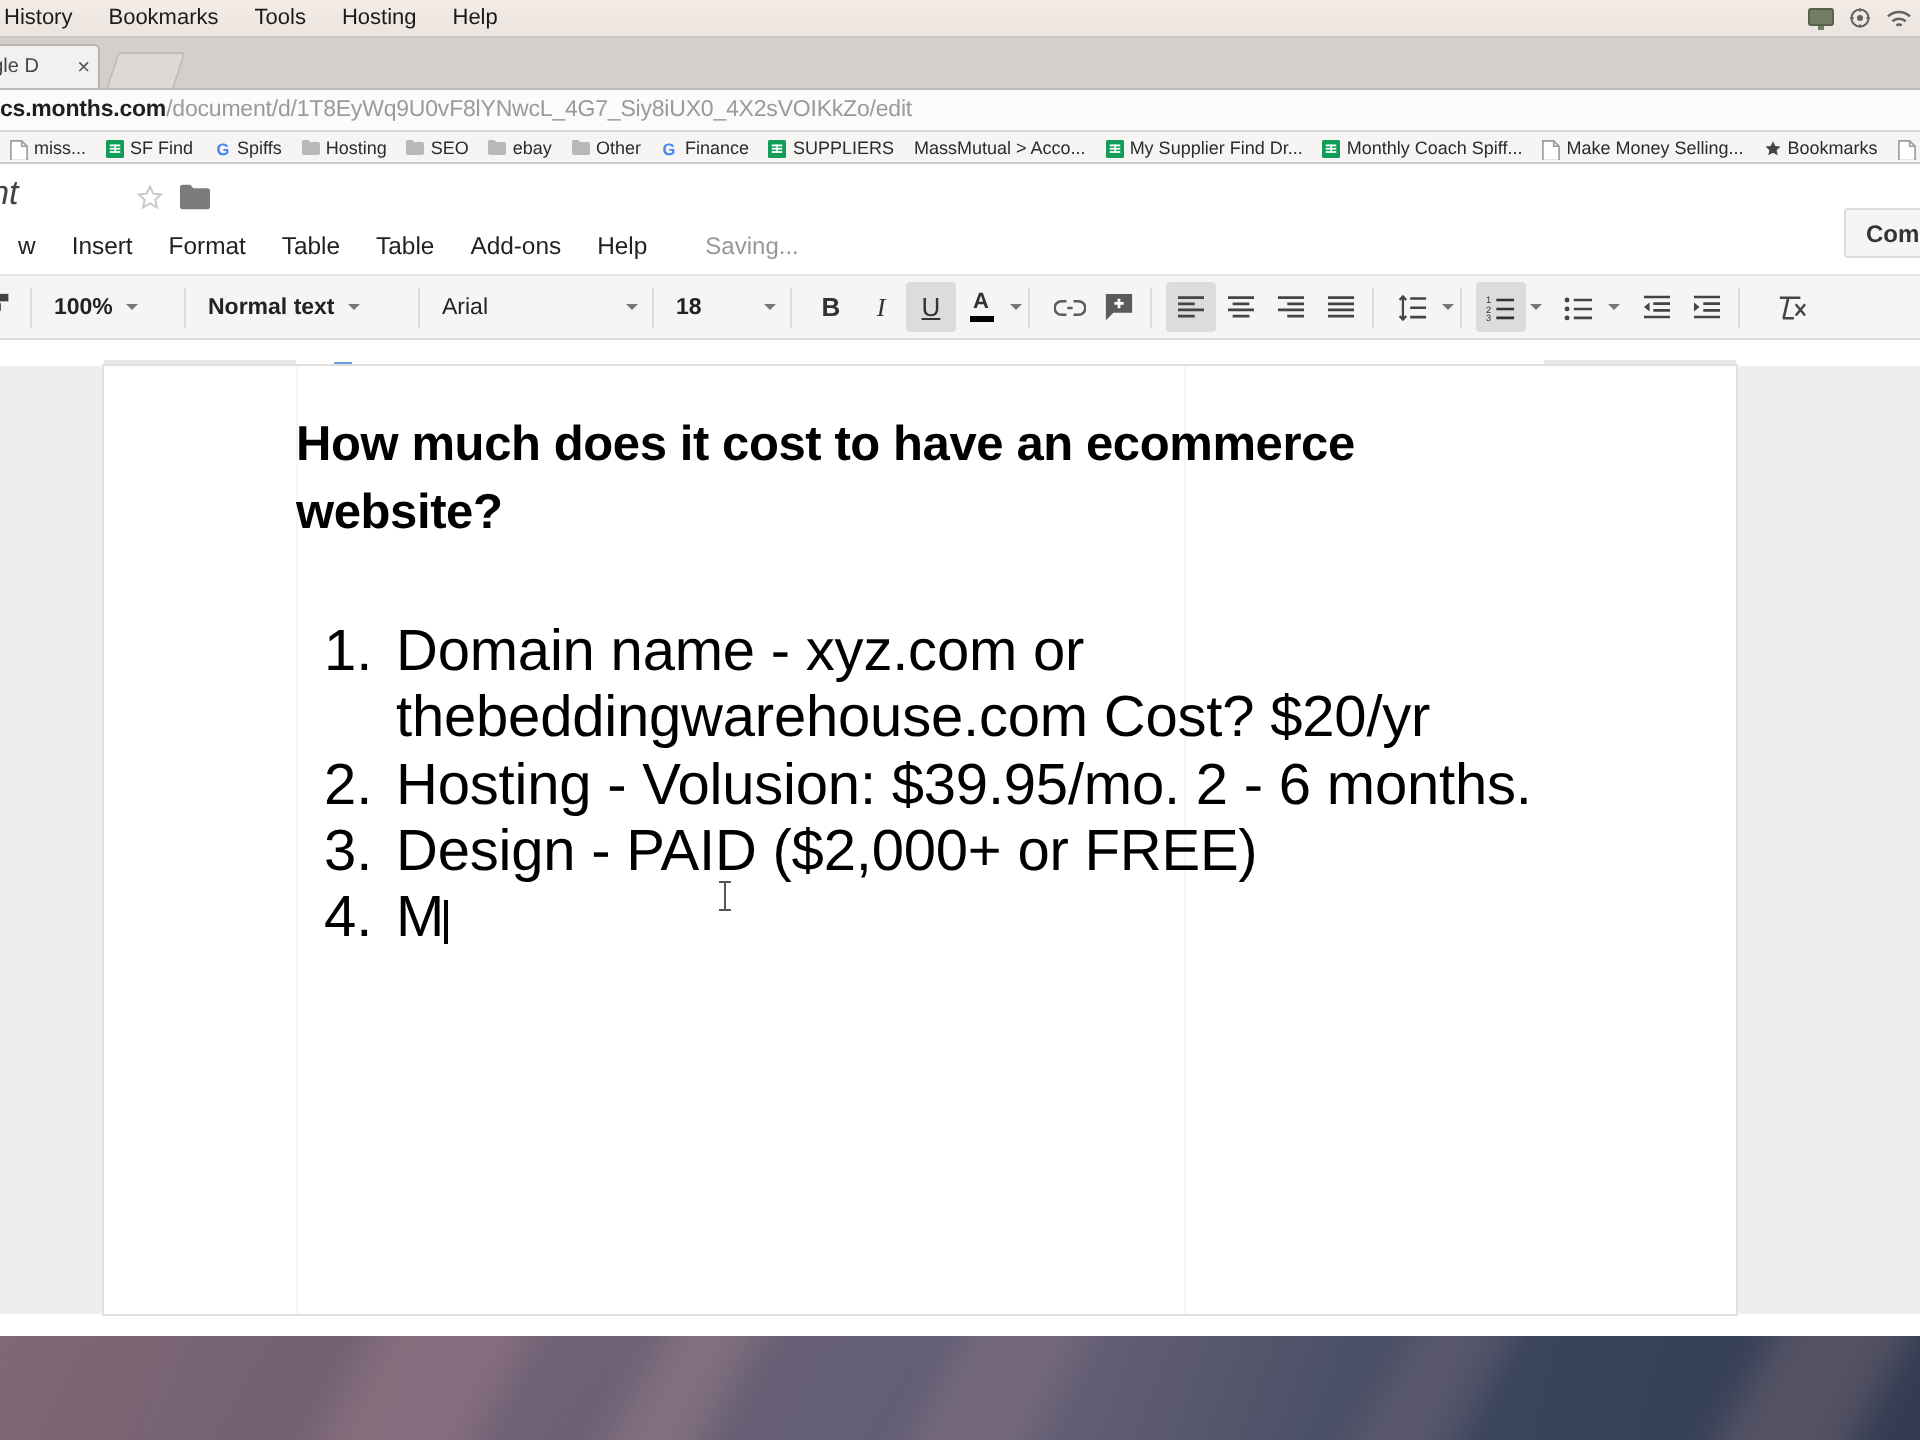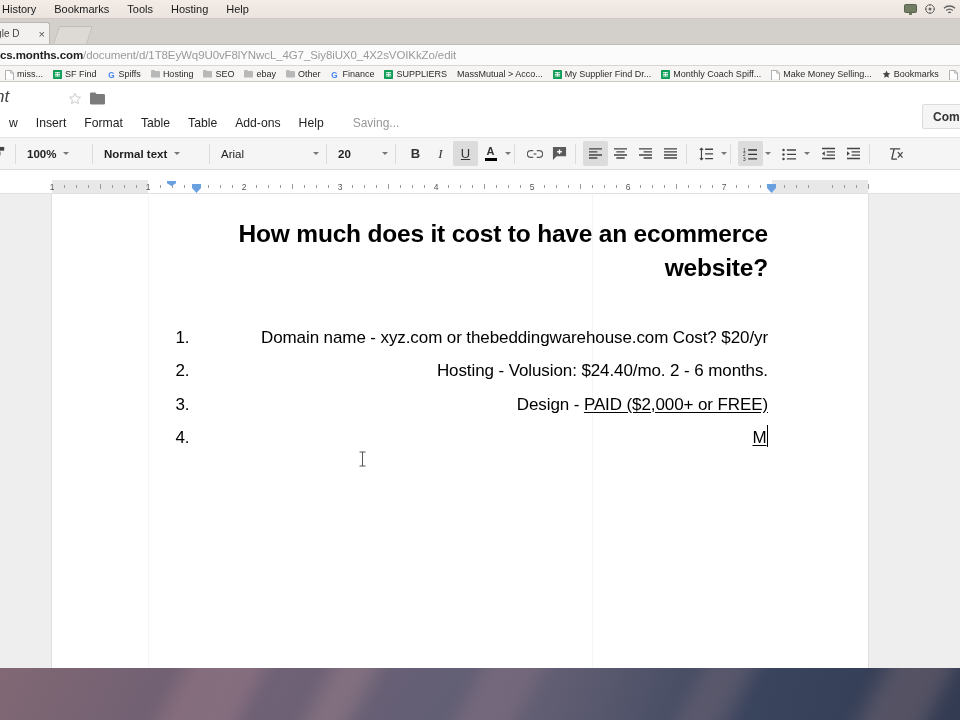--- a/index.html
+++ b/index.html
@@ -139,44 +139,43 @@
     position: absolute; top: 1px; width: 9px; height: 5px; background: #6a9fe0;
     clip-path: polygon(0 0, 100% 0, 100% 45%, 50% 100%, 0 45%);
   }
   .ruler-indent-bottom {
     position: absolute; top: 4px; width: 9px; height: 9px; background: #6a9fe0;
     clip-path: polygon(0 0, 100% 0, 100% 45%, 50% 100%, 0 45%);
   }
 
   
   .canvas {
-    position: absolute; top: 194px; left: 0; width: 960px; height: 474px;
+    position: absolute; top: 183px; left: 0; width: 960px; height: 474px;
     background: #eeeeee;
-    text-align: right;
   }
   .page {
     position: absolute; top: 0; left: 52px; width: 816px; height: 474px;
     background: #fff; box-shadow: 0 0 0 1px #e0e0e0;
   }
   .doc-body {
     position: absolute; left: 96px; top: 23px; width: 620px;
     color: #000;
   }
   .doc-h {
     font-size: 24.5px; font-weight: 700; line-height: 33.5px;
     letter-spacing: -0.2px;
   }
   ol.doc-list {
     margin-top: 37px; padding-left: 46px; list-style-position: outside;
   }
   ol.doc-list li {
-    font-size: 17px; line-height: 33.3px; letter-spacing: -0.1px;
+    font-size: 29px; line-height: 33.3px; letter-spacing: -0.1px;
     padding-left: 4px;
   }
-  .u { text-decoration: underline; text-underline-offset: 2px; }
+  .u { text-underline-offset: 2px; }
   .caret-text {
     display: inline-block; width: 1.5px; height: 22px; background: #000;
     vertical-align: -4px; margin-left: 0px;
   }
 
   
   .desktop {
     position: absolute; top: 668px; left: 0; width: 960px; height: 52px;
     overflow: hidden;
     background:
@@ -405,21 +404,21 @@
       </div>
       <div class="tb-sep"></div>
 
       <div class="tb-drop" style="width:110px">
         <span class="lbl" style="font-weight:400">Arial</span>
         <span class="tb-caret-sm" style="margin-left:auto"></span>
       </div>
       <div class="tb-sep"></div>
 
       <div class="tb-drop" style="width:62px">
-        <span class="lbl">20</span>
+        <span class="lbl">18</span>
         <span class="tb-caret-sm" style="margin-left:auto"></span>
       </div>
       <div class="tb-sep"></div>
 
       <div class="tb-btn" style="font-size:13px;font-weight:700;margin-left:4px">B</div>
       <div class="tb-btn" style="font-size:13px;font-style:italic;font-family:'Liberation Serif',serif">I</div>
       <div class="tb-btn active" style="font-size:13px;text-decoration:underline">U</div>
       <div class="tb-btn" style="flex-direction:column;gap:0">
         <span style="font-size:11px;font-weight:700;line-height:11px">A</span>
         <span style="display:block;width:12px;height:3px;background:#000;margin-top:1px"></span>
@@ -617,21 +616,21 @@
   </div>
 
   <div class="canvas">
     <div class="page">
       <div class="vline" style="left:96px"></div>
       <div class="vline" style="left:540px"></div>
       <div class="doc-body">
         <div class="doc-h">How much does it cost to have an ecommerce website?</div>
         <ol class="doc-list" id="doclist">
             <li><span>Domain name - xyz.com or thebeddingwarehouse.com Cost? $20/yr</span></li>
-            <li><span>Hosting - Volusion: $24.40/mo. 2 - 6 months.</span></li>
+            <li><span>Hosting - Volusion: $39.95/mo. 2 - 6 months.</span></li>
             <li><span>Design - </span><span class="u">PAID ($2,000+ or FREE)</span></li>
             <li><span class="u">M</span><span class="caret-text"></span></li>
           </ol>
       </div>
 
       <svg style="position:absolute;left:306px;top:257px" width="9" height="16" viewBox="0 0 9 16">
         <path d="M1.5 1h6M4.5 1v14M1.5 15h6" stroke="#555" stroke-width="1" fill="none"></path>
       </svg>
     </div>
   </div>

